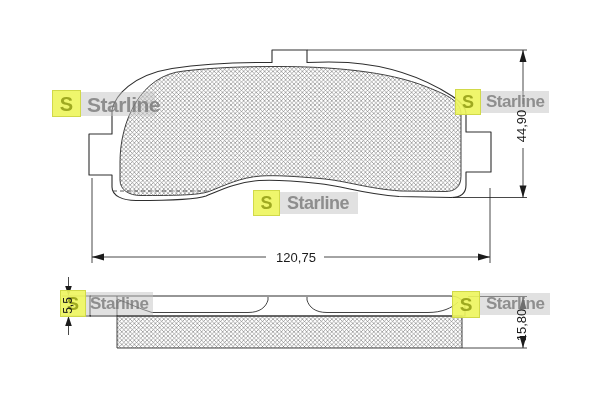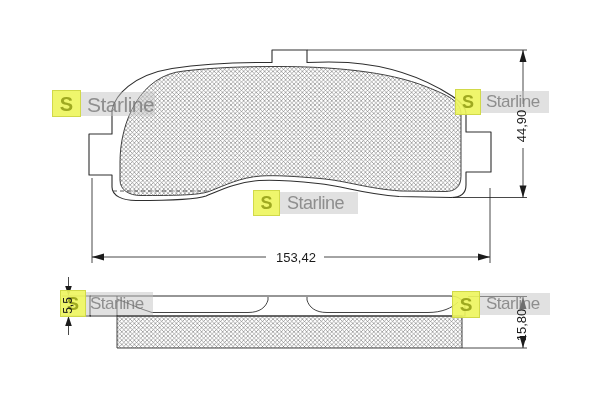--- a/index.html
+++ b/index.html
@@ -6,21 +6,21 @@
   #stage{position:relative;width:600px;height:400px;background:#ffffff;overflow:hidden;
          font-family:"Liberation Sans", sans-serif;}
   #stage svg{position:absolute;left:0;top:0;}
 
   
   .wm{position:absolute;display:block;}
   .wm-tile{position:absolute;background:rgba(238,245,95,0.92);border:1px solid rgba(205,214,70,0.9);
            box-sizing:border-box;display:flex;align-items:center;justify-content:center;}
   .wm-tile span{font-weight:bold;color:rgba(154,164,28,0.95);line-height:1;}
   .wm-band{position:absolute;background:rgba(196,196,196,0.50);}
-  .wm-text{position:absolute;font-weight:normal;color:rgba(110,110,110,0.72);
+  .wm-text{position:absolute;font-weight:bold;color:rgba(110,110,110,0.72);
            letter-spacing:-0.5px;white-space:nowrap;line-height:1;}
 
   
   #wm1 .wm-tile{left:52px;top:90px;width:29px;height:27px;}  #wm1 .wm-tile span{font-size:20px;}
   #wm1 .wm-band{left:81px;top:92px;width:74px;height:24px;}
   #wm1 .wm-text{left:87px;top:94px;font-size:21px;}
   #wm2 .wm-tile{left:253px;top:190px;width:27px;height:26px;} #wm2 .wm-tile span{font-size:18px;}
   #wm2 .wm-band{left:280px;top:192px;width:78px;height:22px;}
   #wm2 .wm-text{left:287px;top:194px;font-size:18px;}
   #wm3 .wm-tile{left:455px;top:89px;width:26px;height:26px;}  #wm3 .wm-tile span{font-size:18px;}
@@ -164,17 +164,17 @@
     <div class="wm-text">Starline</div>
   </div>
   <div class="wm" id="wm5">
     <div class="wm-tile">
       <span>S</span>
     </div>
     <div class="wm-band"></div>
     <div class="wm-text">Starline</div>
   </div>
 
-  <div class="dim" id="dim-width">153,42</div>
+  <div class="dim" id="dim-width">120,75</div>
   <div class="dim rot" id="dim-height">44,90</div>
   <div class="dim rot" id="dim-thick">15,80</div>
   <div class="dim rot" id="dim-plate">5,5</div>
 </div>
 
 </body></html>

